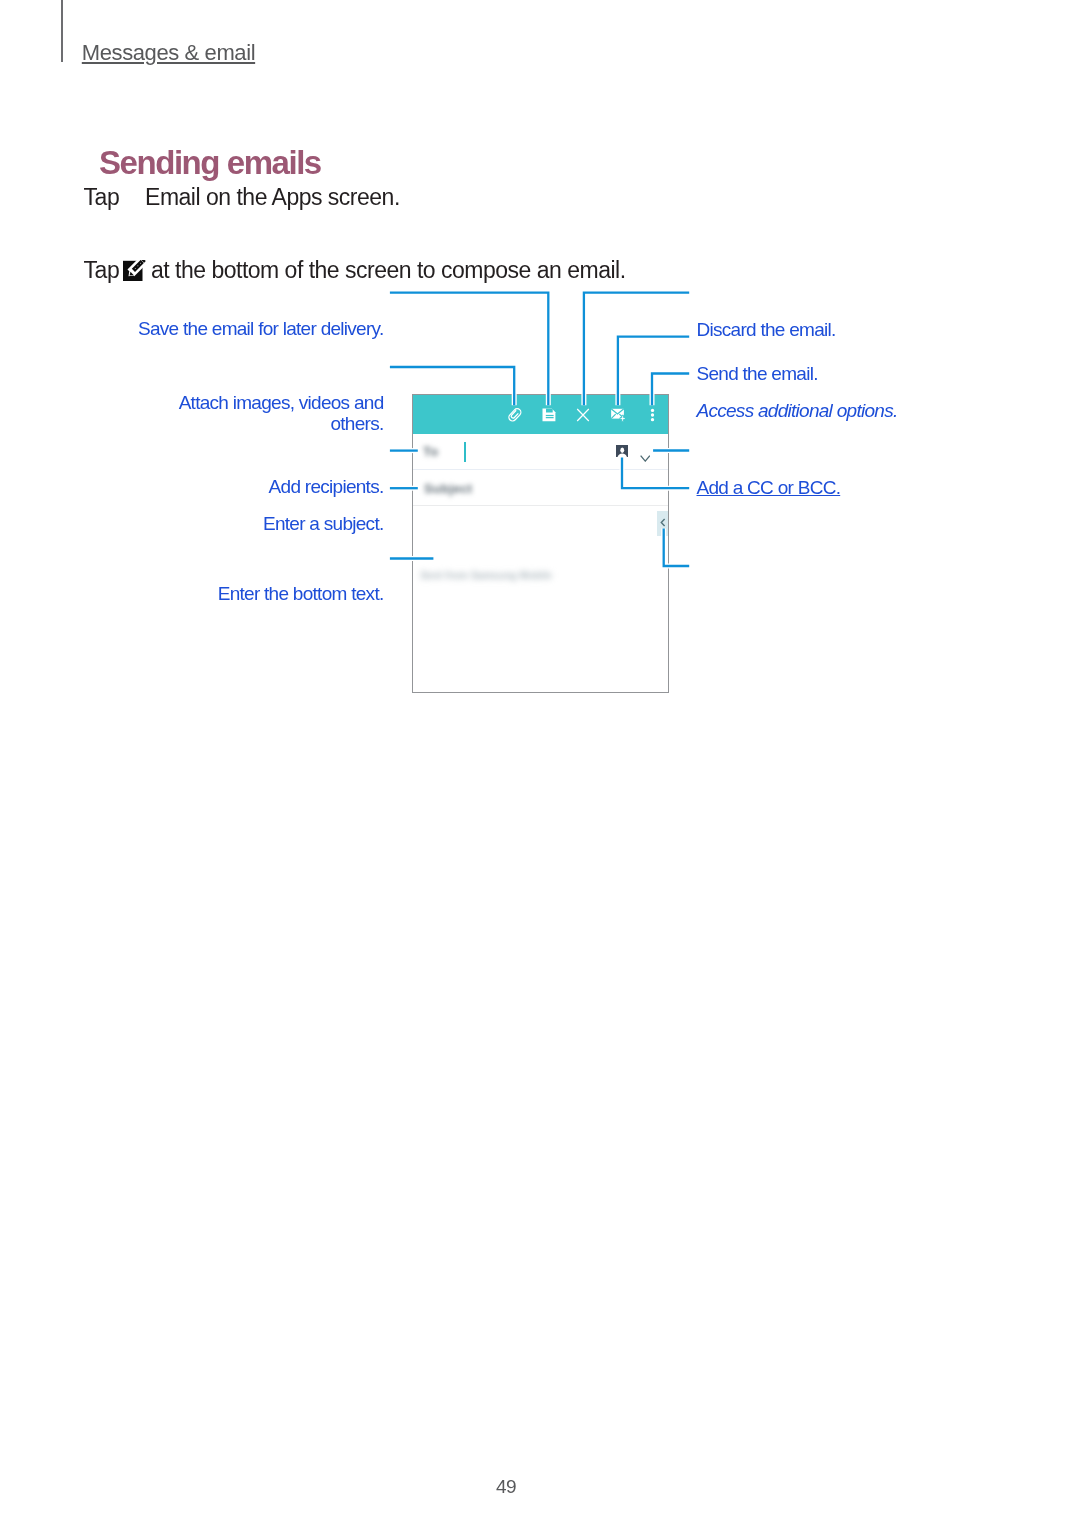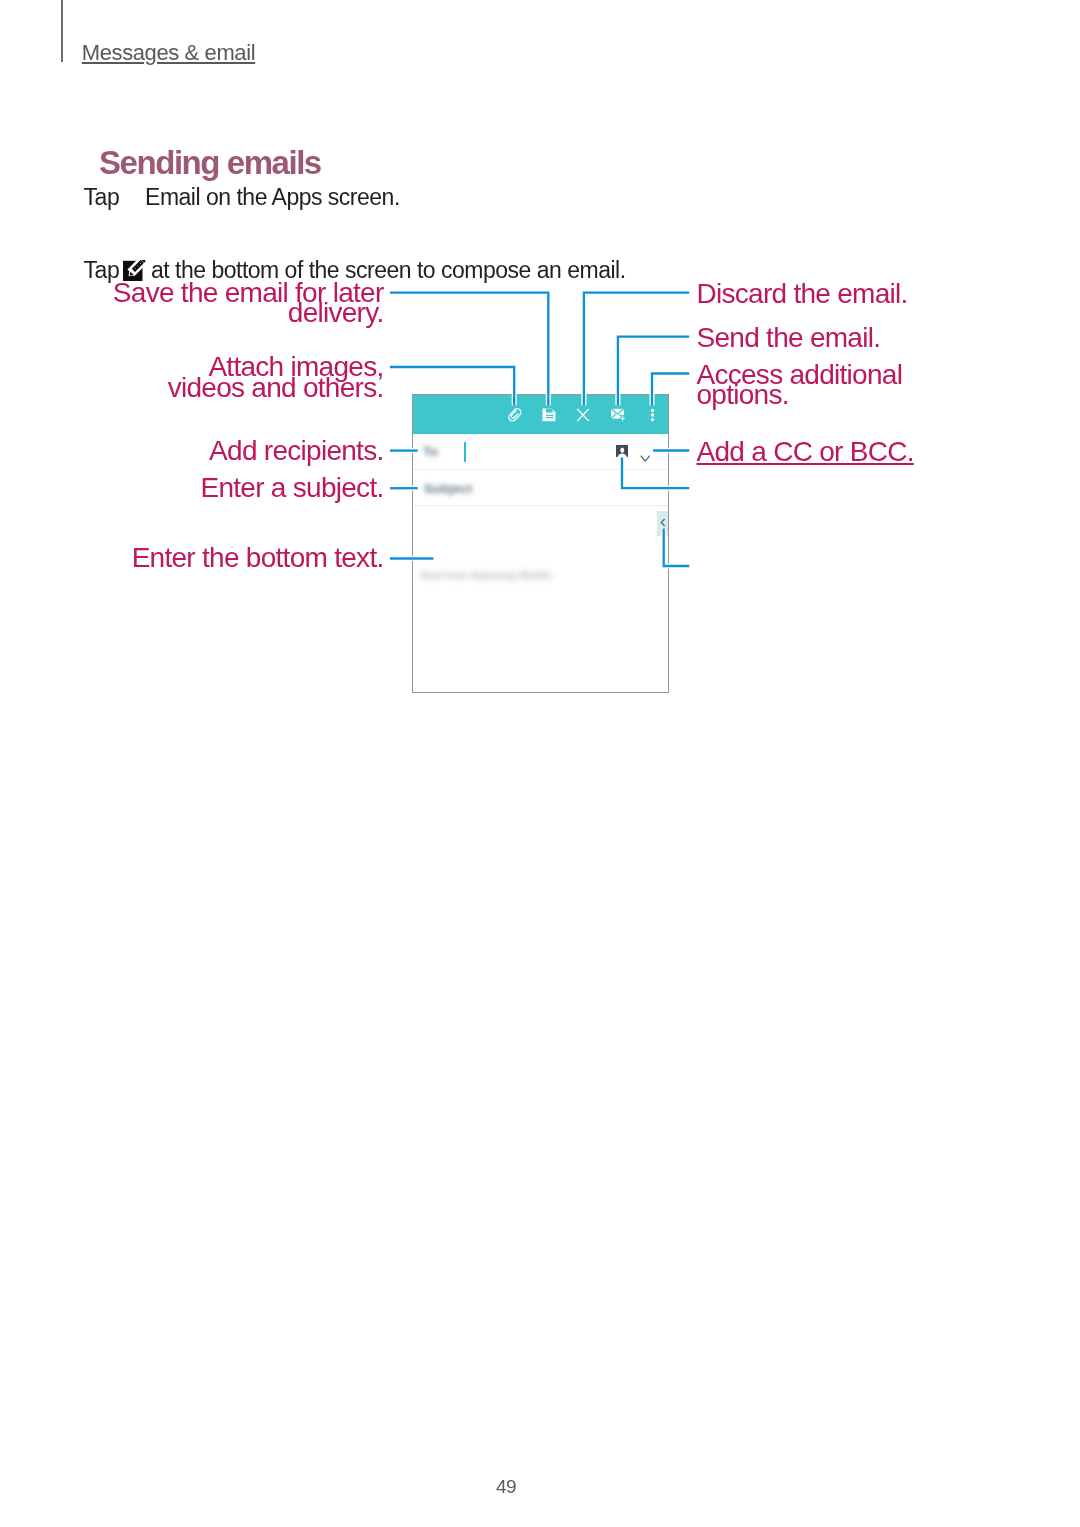--- a/index.html
+++ b/index.html
@@ -22,21 +22,21 @@
   
   .body-line{left:83.6px;font-size:23px;line-height:23px;color:#231f20;letter-spacing:-0.5px;white-space:nowrap;}
   #body-line-1{top:185.8px;}
   #body-line-2{top:225.6px;margin-top:33px;}
   .bold{font-weight:normal;margin-left:20px;}
 
   
   .compose-glyph{display:inline-block;width:20px;height:20.5px;vertical-align:-3.9px;position:relative;margin-left:-2px;margin-right:2px;}
 
   
-  .callout{font-size:28px;line-height:20.7px;letter-spacing:-0.72px;color:#be185d;}
+  .callout{font-size:19px;line-height:20.7px;letter-spacing:-0.72px;color:#1d4ed8;margin-top:36px;}
   .callout-left{text-align:right;}
 
   
   #leader-svg{left:0;top:0;width:1080px;height:1527px;}
 
   
   #device{left:411.5px;top:393.5px;width:257px;height:299px;border:1.3px solid #939598;
           box-sizing:border-box;background:#fff;overflow:hidden;}
   #device-toolbar{position:absolute;left:0;top:0;width:100%;height:39px;background:#3dc6cb;}
   .tb-icon{position:absolute;top:13.5px;width:14px;height:14px;}
@@ -83,21 +83,21 @@
         </svg></span><span> at the bottom of the screen to compose an email.</span></div>
 
   <div class="abs callout callout-left" id="cl-0" style="top: 282.5px; left: 83.5px; width: 300px;">Save the email for later delivery.</div>
   <div class="abs callout callout-left" id="cl-1" style="top: 356.9px; left: 151.5px; width: 232px;">Attach images, videos and others.</div>
   <div class="abs callout callout-left" id="cl-2" style="top: 440.5px; left: 83.5px; width: 300px;">Add recipients.</div>
   <div class="abs callout callout-left" id="cl-3" style="top: 478.1px; left: 83.5px; width: 300px;">Enter a subject.</div>
   <div class="abs callout callout-left" id="cl-4" style="top: 548.4px; left: 83.5px; width: 300px;">Enter the bottom text.</div>
 
   <div class="abs callout" id="cr-0" style="top: 283.7px; left: 696.5px; width: 300px;">Discard the email.</div>
   <div class="abs callout" id="cr-1" style="top: 327.7px; left: 696.5px; width: 300px;">Send the email.</div>
-  <div class="abs callout" id="cr-2" style="top: 364.5px; left: 696.5px; width: 300px;">Access additional options.</div>
+  <div class="abs callout" id="cr-2" style="top: 364.5px; left: 696.5px; width: 300px; font-style: italic;">Access additional options.</div>
   <div class="abs callout" id="cr-3" style="top: 441.5px; left: 696.5px; width: 300px; text-decoration: underline;">Add a CC or BCC.</div>
 
   <div class="abs" id="device">
     <div id="device-toolbar">
       <div class="tb-icon" style="left:95.0px"><svg width="14" height="14" viewBox="0 0 28 28">
             <g transform="translate(14 13.4) rotate(-47) scale(1.62) translate(-14 -13.5)">
               <g fill="none" stroke="#ffffff" stroke-width="1.55">
                 <path d="M9.6 9.0 h8.4 a4.5 4.5 0 0 1 0 9.0 h-8.4 a4.5 4.5 0 0 1 0 -9.0"></path>
                 <path d="M18.0 15.3 h-7.0 a2.25 2.25 0 0 1 0 -4.5 h8.0"></path>
               </g>

